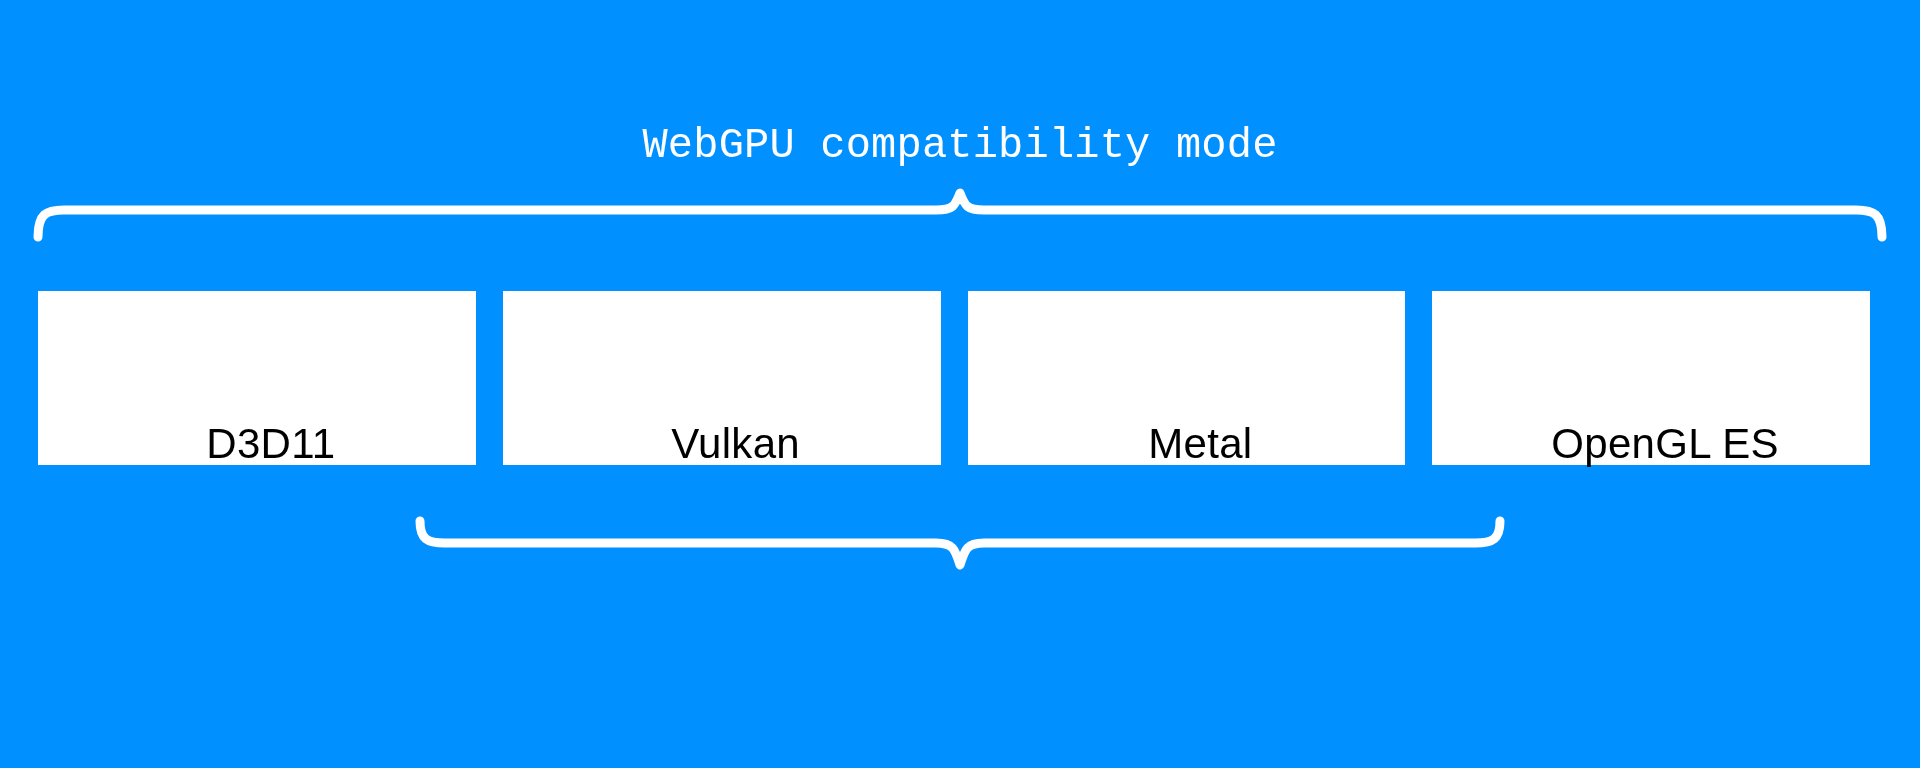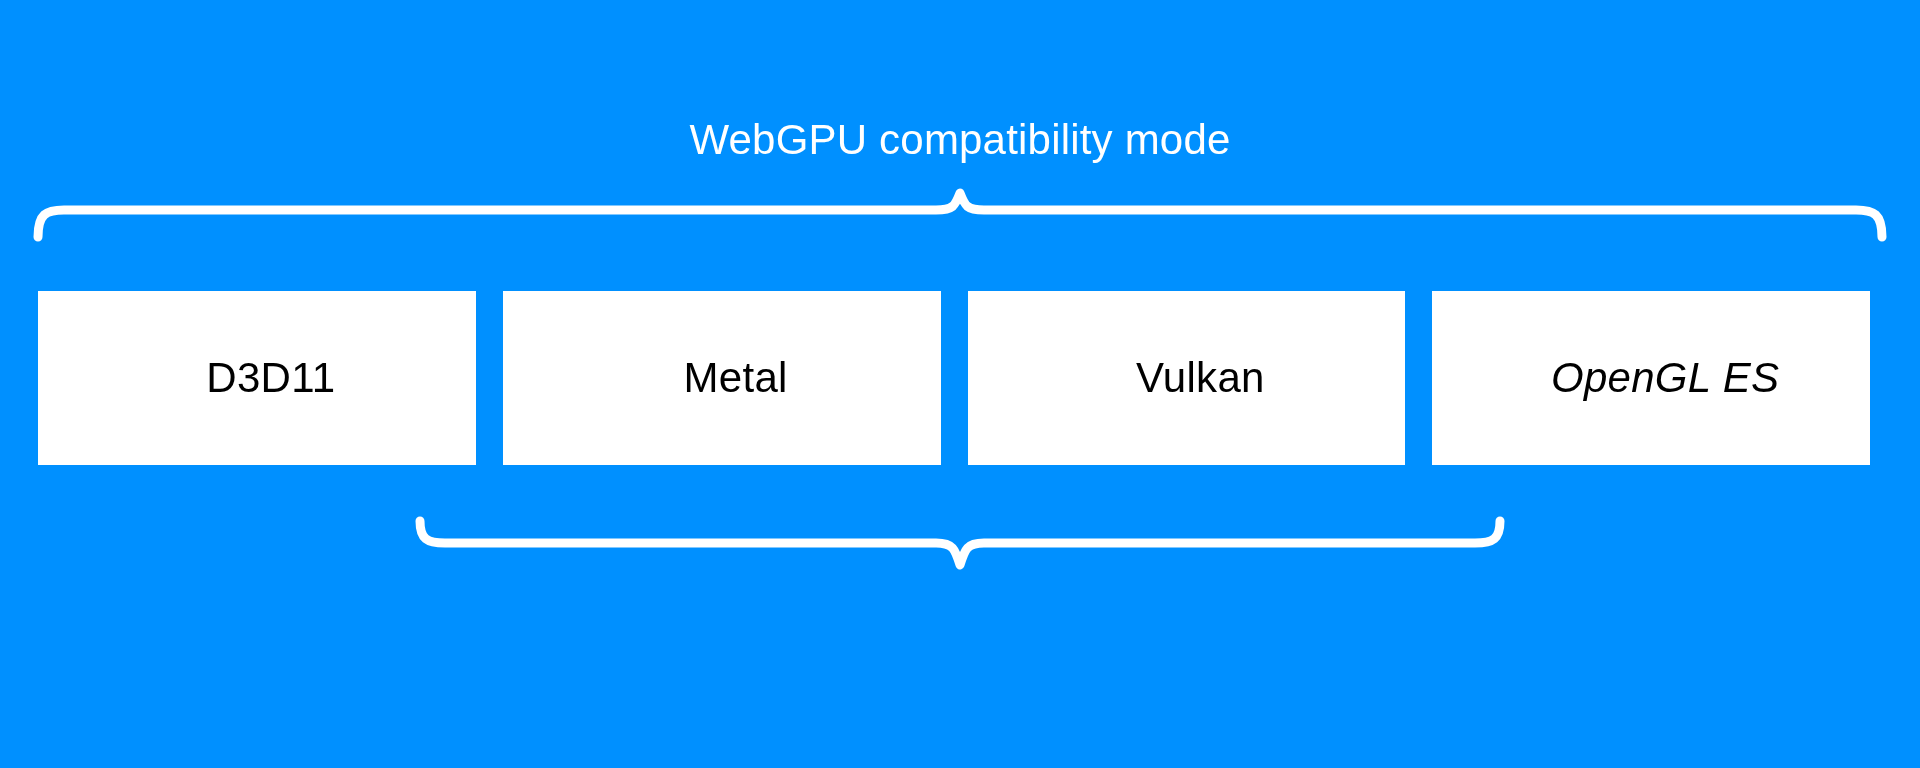--- a/index.html
+++ b/index.html
@@ -26,21 +26,21 @@
     width: 1920px;
     text-align: center;
     color: #ffffff;
     font-family: "Liberation Sans", sans-serif;
     font-size: 42px;
     font-weight: 400;
     letter-spacing: 0.2px;
     white-space: nowrap;
     line-height: 1;
   }
-  #top-label   { top: 119px; }
+  #top-label   { top: 125px; font-family: Liberation Mono, monospace; }
   #bottom-label{ top: 595px; }
 
   
   .brace-svg {
     position: absolute;
     left: 0;
     top: 0;
     width: 1920px;
     height: 768px;
     pointer-events: none;
@@ -64,26 +64,26 @@
     display: flex;
     flex-direction: row;
     justify-content: space-between;
     align-items: stretch;
   }
   .api-box {
     flex: 1 1 0;
     margin-right: 27px;
     background: #ffffff;
     display: flex;
-    align-items: center;
+    align-items: flex-end;
     justify-content: center;
     box-sizing: border-box;
     padding-left: 28px;
   }
-  .api-box:last-child { margin-right: 12px; font-style: italic; }
+  .api-box:last-child { margin-right: 12px; }
   .api-box-label {
     color: #000000;
     font-family: "Liberation Sans", sans-serif;
     font-size: 42px;
     font-weight: 400;
     letter-spacing: 0.3px;
     white-space: nowrap;
     line-height: 1;
   }
 </style>
@@ -102,24 +102,24 @@
              C 965 206, 967 210, 984 210
              L 1856 210
              C 1874 210, 1882 214, 1882 237"></path>
   </svg>
 
   <div id="boxes-row">
     <div class="api-box">
       <span class="api-box-label">D3D11</span>
     </div>
     <div class="api-box">
-      <span class="api-box-label">Metal</span>
+      <span class="api-box-label">Vulkan</span>
     </div>
     <div class="api-box">
-      <span class="api-box-label">Vulkan</span>
+      <span class="api-box-label">Metal</span>
     </div>
     <div class="api-box">
       <span class="api-box-label">OpenGL ES</span>
     </div>
   </div>
 
   <svg class="brace-svg" viewBox="0 0 1920 768">
     <path class="brace-path" d="M 420 521
              C 420 539, 427 543, 445 543
              L 936 543

